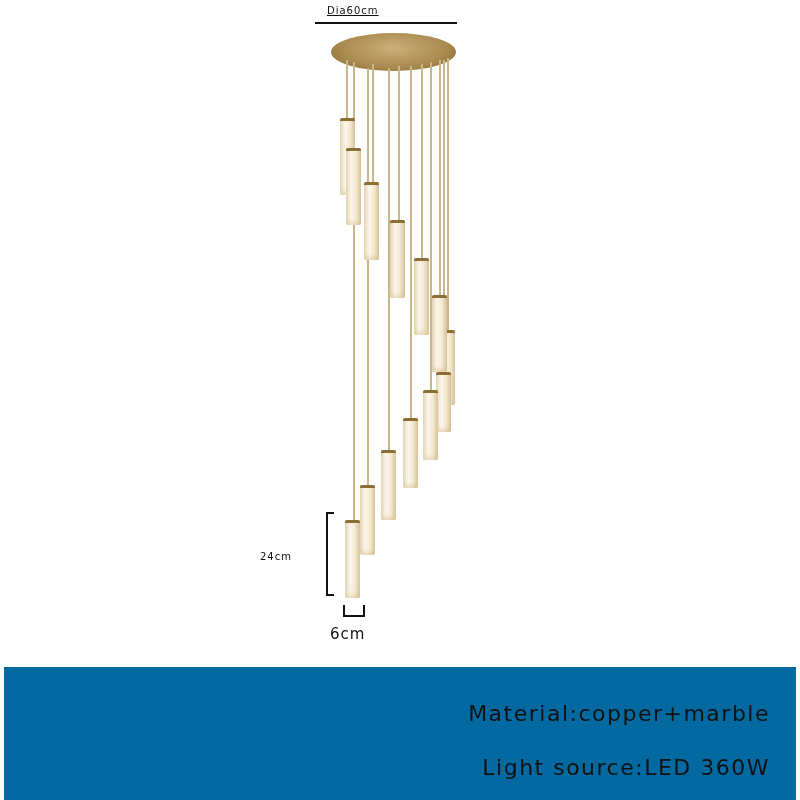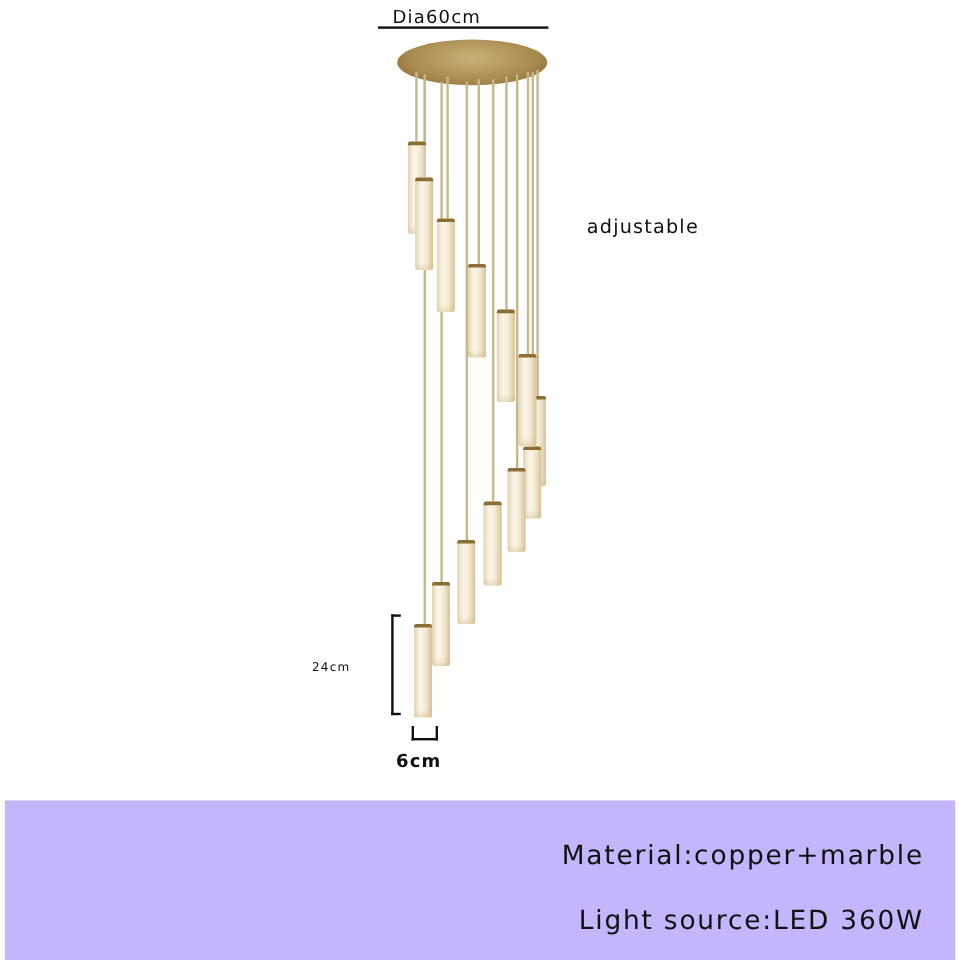--- a/index.html
+++ b/index.html
@@ -1,29 +1,29 @@
 <!DOCTYPE html>
 <html><head>
 <meta charset="utf-8">
 <style>
   html, body { margin: 0; padding: 0; }
   body { width: 800px; height: 800px; background: #ffffff; position: relative; overflow: hidden; font-family: "Liberation Sans", sans-serif; }
   .label { position: absolute; color: #111; font-family: "DejaVu Sans", sans-serif; letter-spacing: 1px; white-space: nowrap; }
-  .dim-label-top { left: 327px; top: 5px; font-size: 15px; }
+  .dim-label-top { left: 327px; top: 5px; font-size: 10px; text-decoration: underline; }
   .dim-line-top { position: absolute; left: 315px; top: 22px; width: 142px; height: 2px; background: #111; }
   .cord-label { left: 451px; top: 175px; font-size: 16px; line-height: 27px; }
   .h-label { left: 260px; top: 551px; font-size: 10px; }
-  .w-label { left: 330px; top: 625px; font-size: 15px; font-weight: bold; }
+  .w-label { left: 330px; top: 625px; font-size: 15px; }
   .bracket-h { position: absolute; left: 326px; top: 512px; width: 8px; height: 84px; border: 2px solid #111; border-right: none; box-sizing: border-box; }
   .bracket-w { position: absolute; left: 343px; top: 605px; width: 22px; height: 12px; border: 2px solid #111; border-top: none; box-sizing: border-box; }
   .canopy { position: absolute; left: 331px; top: 33px; width: 125px; height: 38px; border-radius: 50%; background: radial-gradient(ellipse at 50% 40%, #c9b07a 0%, #a98a4e 60%, #7a6030 100%); }
   .cord { position: absolute; width: 1.5px; background: #c8b78a; }
   .tube { position: absolute; width: 15px; border-radius: 2px; background: linear-gradient(90deg, #e8dcc0 0%, #fbf6ea 35%, #f4ead2 65%, #d9c8a0 100%); box-shadow: inset 0 -3px 4px rgba(200,170,110,0.35); }
   .tube::before { content: ""; position: absolute; left: 0; right: 0; top: 0; height: 3px; background: #8a6e34; border-radius: 2px 2px 0 0; }
-  .footer { position: absolute; left: 4px; top: 667px; width: 792px; height: 133px; background: #c4b5fd; }
+  .footer { position: absolute; left: 4px; top: 667px; width: 792px; height: 133px; background: #0369a1; }
   .footer-line { position: absolute; right: 26px; font-size: 22px; color: #111; font-family: "DejaVu Sans", sans-serif; letter-spacing: 1.5px; }
   .fl1 { top: 34px; }
   .fl2 { top: 88px; }
 </style>
 </head>
 <body>
 
 <div>
   <div class="label dim-label-top">Dia60cm</div>
   <div class="dim-line-top"></div>
@@ -56,21 +56,20 @@
     <div class="tube" style="left:436px;top:372px;height:60px;"></div>
     <div class="tube" style="left:432px;top:295px;height:77px;"></div>
     <div class="tube" style="left:423px;top:390px;height:70px;"></div>
     <div class="tube" style="left:403px;top:418px;height:70px;"></div>
     <div class="tube" style="left:381px;top:450px;height:70px;"></div>
     <div class="tube" style="left:360px;top:485px;height:70px;"></div>
     <div class="tube" style="left:345px;top:520px;height:78px;"></div>
   </div>
 
   <div class="label cord-label">
-    <div style="padding-left:38px;">adjustable</div>
   </div>
 
   <div class="bracket-h"></div>
   <div class="label h-label">24cm</div>
 
   <div class="bracket-w"></div>
   <div class="label w-label">6cm</div>
 </div>
 
 <div class="footer">

